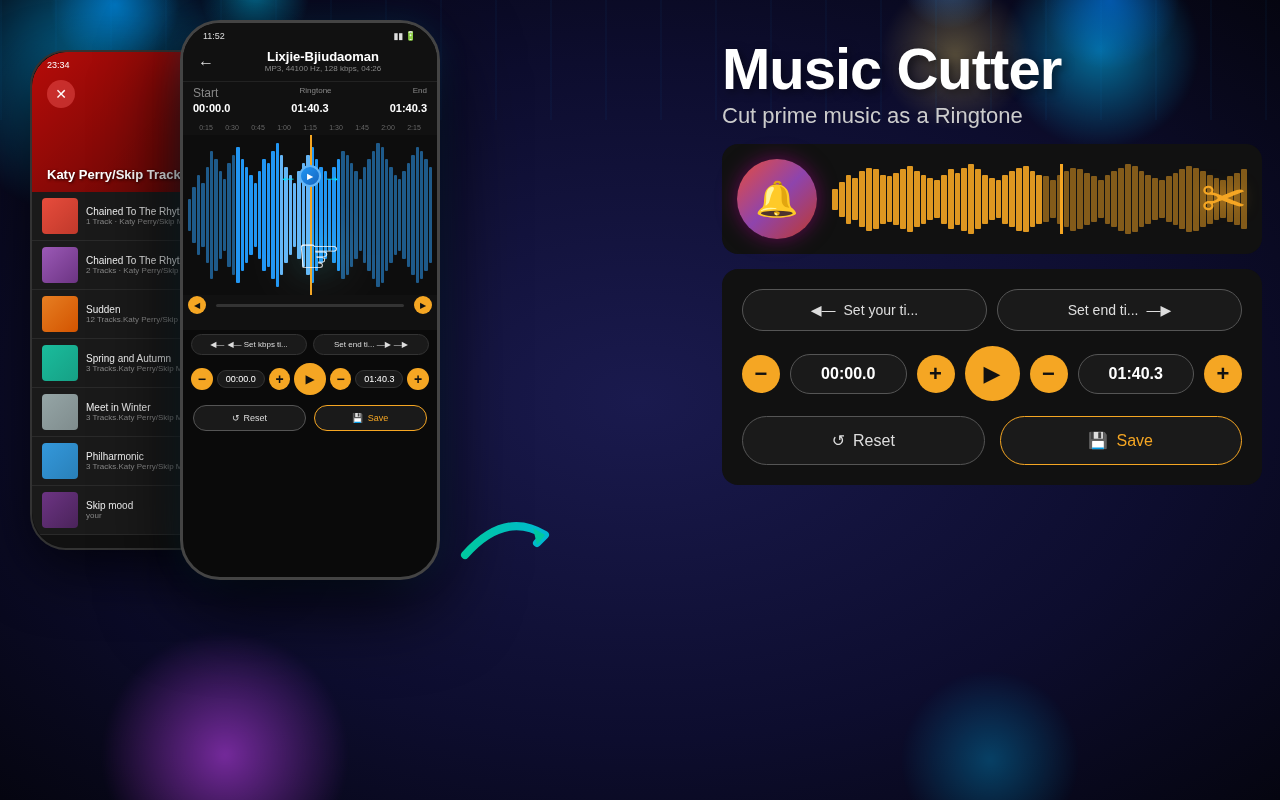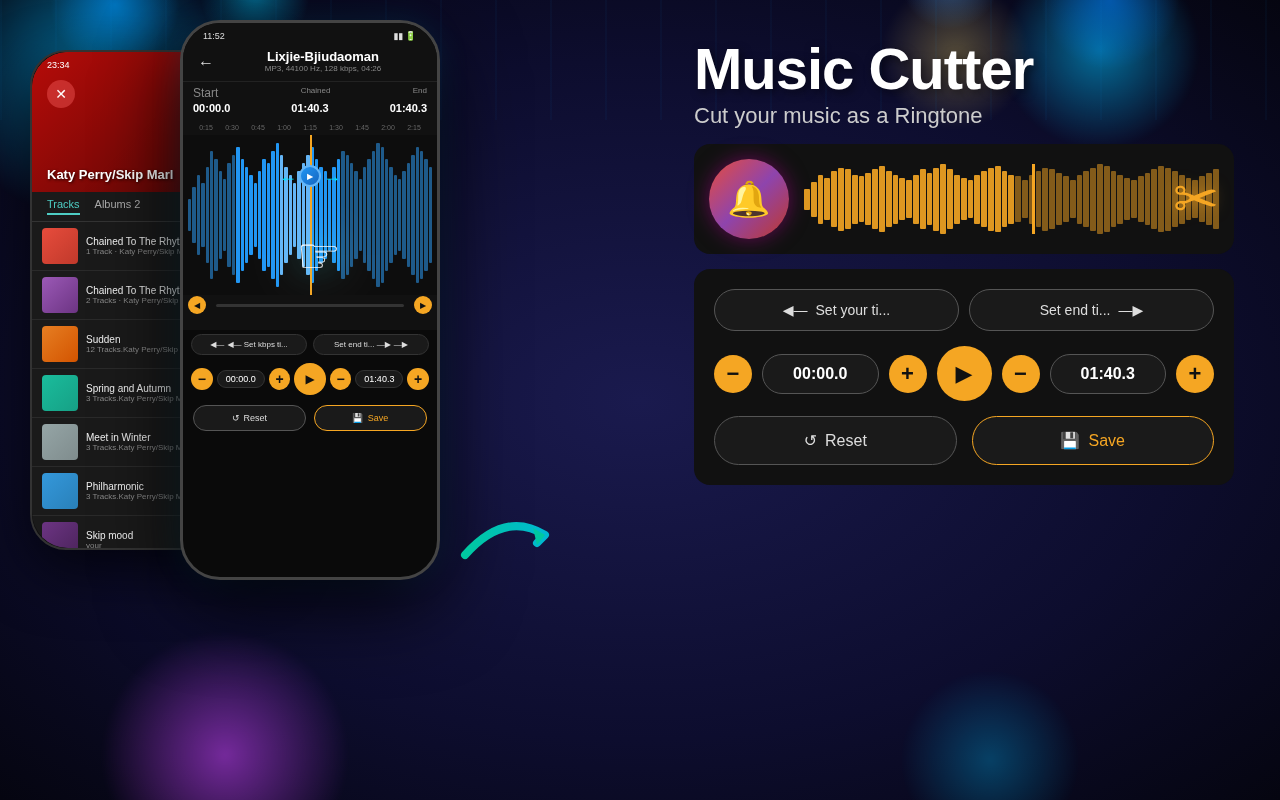--- a/index.html
+++ b/index.html
@@ -362,21 +362,21 @@
       gap: 4px;
     }
     .bottom-btn.save-btn {
       border-color: #f5a623;
       color: #f5a623;
     }
 
     
     .right-panel {
       position: absolute;
-      right: 46px;
+      right: 18px;
       top: 40px;
       width: 540px;
     }
 
     .app-title {
       text-align: left;
       margin-bottom: 10px;
     }
     .app-title h1 {
       font-size: 58px;
@@ -574,27 +574,23 @@
 <div class="main-container">
 
   <div class="phone-left">
     <div class="phone-left-inner">
       <div class="phone-left-header">
         <div class="phone-status-bar">
           <span>23:34</span>
           <span>▮▮▮ WiFi 🔋</span>
         </div>
         <div class="phone-back-btn">✕</div>
-        <div class="artist-name-overlay">Katy Perry/Skip Marl</div>
-      </div>
-
-      <div class="tabs-row">
-        <div class="tab-item active">Tracks</div>
-        <div class="tab-item">Albums 2</div>
-      </div>
+        <div class="artist-name-overlay">Katy Perry/Skip Track</div>
+      </div>
+
 
       <div class="track-list">
         <div class="track-item">
           <div class="track-thumb thumb-red"></div>
           <div class="track-info">
             <div class="track-title">Chained To The Rhythm</div>
             <div class="track-sub">1 Track · Katy Perry/Skip Marley</div>
           </div>
         </div>
         <div class="track-item">
@@ -651,21 +647,21 @@
     <div class="phone-center-header">
       <div class="back-arrow">←</div>
       <div class="song-title-center">
         <div class="title">Lixjie-Bjiudaoman</div>
         <div class="meta">MP3, 44100 Hz, 128 kbps, 04:26</div>
       </div>
     </div>
 
     <div style="background:#111;display:flex;justify-content:space-between;padding:4px 10px 0;">
       <span style="font-size:12px;color:#888;text-align:center;">Start</span>
-      <span style="font-size:8px;color:#888;">Chained</span>
+      <span style="font-size:8px;color:#888;">Ringtone</span>
       <span style="font-size:8px;color:#888;">End</span>
     </div>
     <div style="background:#111;display:flex;justify-content:space-between;padding:2px 10px 6px;">
       <span style="font-size:11px;color:white;font-weight:bold;">00:00.0</span>
       <span style="font-size:11px;color:white;font-weight:bold;">01:40.3</span>
       <span style="font-size:11px;color:white;font-weight:bold;">01:40.3</span>
     </div>
 
     <div class="waveform-area">
 
@@ -799,21 +795,21 @@
         </linearGradient>
       </defs>
       <path d="M10 55 Q50 10 90 35 L80 30 L90 35 L82 43" stroke="url(#ag)" stroke-width="8" fill="none" stroke-linecap="round" stroke-linejoin="round"></path>
       <polygon points="90,35 78,28 82,45" fill="#00c8a0"></polygon>
     </svg>
   </div>
 
   <div class="right-panel">
     <div class="app-title">
       <h1>Music Cutter</h1>
-      <p>Cut your music as a Ringtone</p>
+      <p>Cut prime music as a Ringtone</p>
     </div>
 
     <div class="waveform-display">
       <div class="bell-icon-container">🔔</div>
       <div class="waveform-right">
         <div class="waveform-right-bars" id="right-waveform-bars">
             <div class="wrbar" style="height: 30%; opacity: 0.9;"></div>
             <div class="wrbar" style="height: 50%; opacity: 0.9;"></div>
             <div class="wrbar" style="height: 70%; opacity: 0.9;"></div>
             <div class="wrbar" style="height: 60%; opacity: 0.9;"></div>

